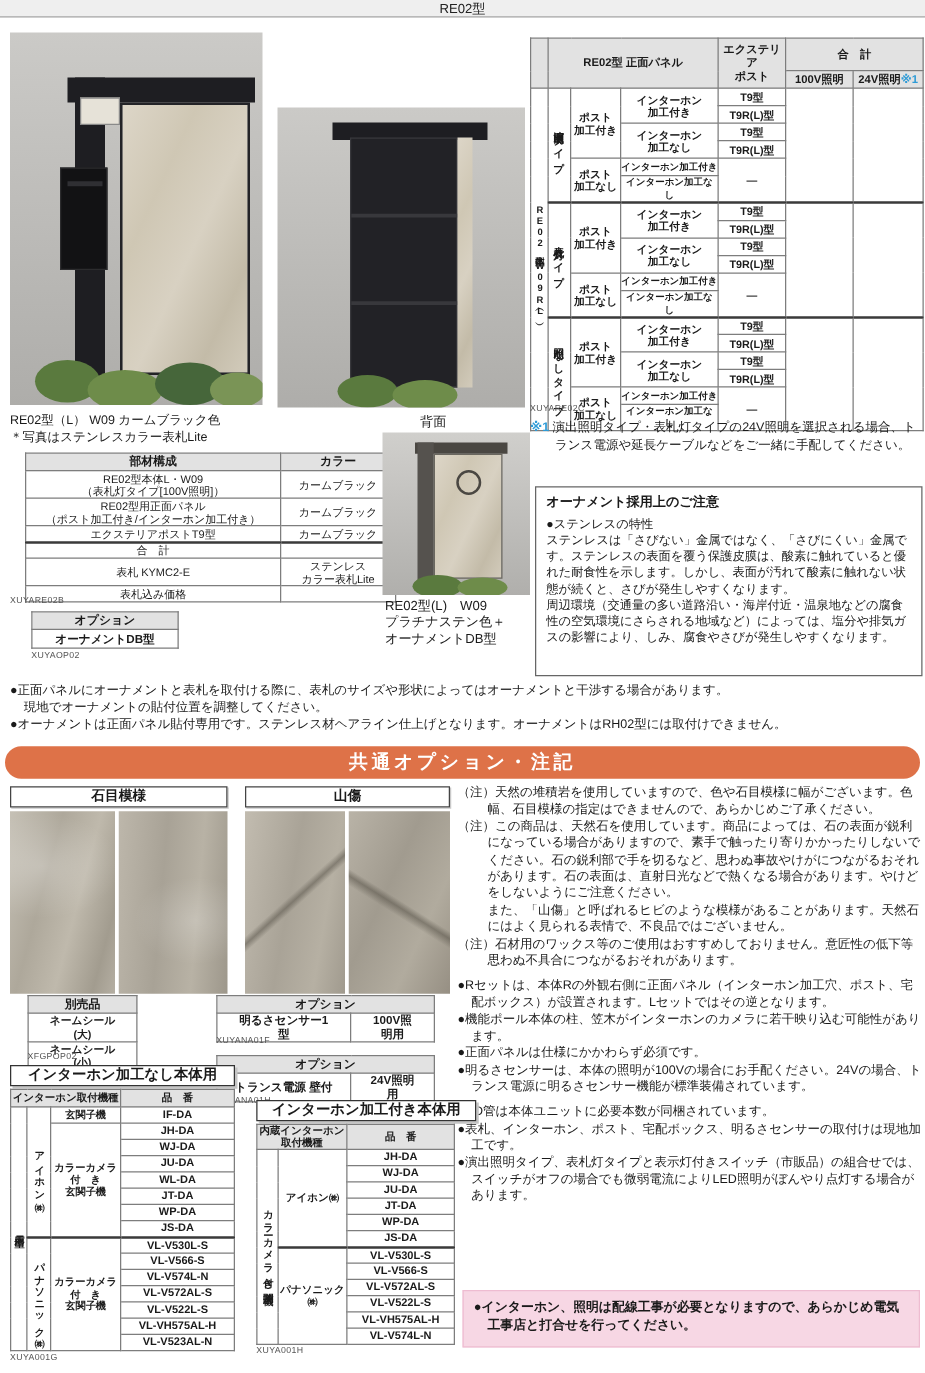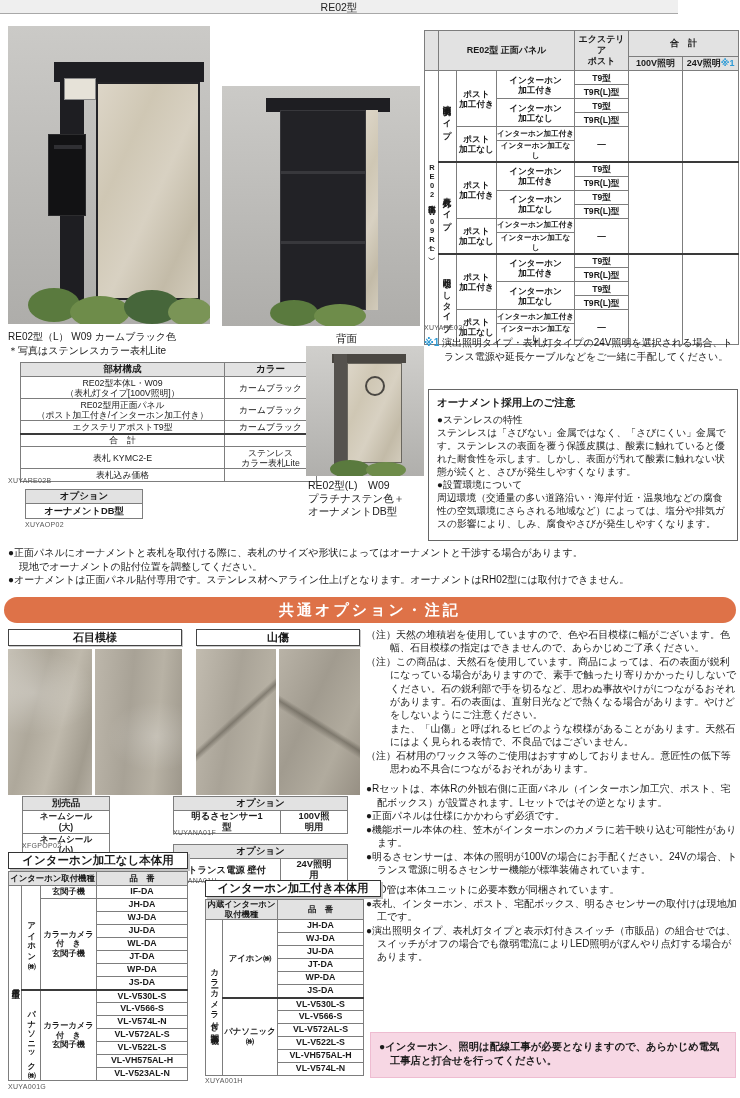--- a/index.html
+++ b/index.html
@@ -3,21 +3,21 @@
 <meta charset="utf-8">
 <style>
 *{box-sizing:border-box;margin:0;padding:0}
 html,body{width:740px;height:1098px;background:#fff;position:relative;
   font-family:"Liberation Sans","DejaVu Sans",sans-serif;color:#1a1a1a;overflow:hidden}
 .abs{position:absolute}
 .pre{white-space:pre-line}
 .code{position:absolute;font-size:7px;color:#555;letter-spacing:.3px}
 .blue{color:#2e9bd6}
 
-#topbar{left:0;top:0;width:678px;height:14px;background:#efefef;border-bottom:1px solid #a8a8a8;
+#topbar{left:0;top:0;width:740px;height:14px;background:#efefef;border-bottom:1px solid #a8a8a8;
   text-align:center;font-size:10.5px;line-height:14px;color:#222}
 
 .photo{position:absolute;overflow:hidden;background:linear-gradient(180deg,#cbcac7 0%,#bbbab7 55%,#aeadaa 100%)}
 .pp{position:absolute}
 .stonepanel{background:linear-gradient(115deg,#ddd6c8 0%,#cfc7b4 30%,#d8d1c2 55%,#c3bba8 80%,#d2cbbb 100%)}
 .dark{background:#1e1e22}
 .plant{position:absolute;border-radius:50%}
 
 #combo{position:absolute;left:424px;top:30px;border-collapse:collapse;table-layout:fixed;width:314px;background:#fff}
 #combo th,#combo td{border:1px solid #7d7d7d;padding:0}
@@ -322,21 +322,20 @@
   <div class="plant" style="left:60px;top:116px;width:40px;height:16px;background:#6e8c4a"></div>
 </div>
 <div class="cap pre" style="left:308px;top:479px;font-size:10.5px;line-height:13px">RE02型(L)　W09
 プラチナステン色＋
 オーナメントDB型</div>
 
 <div id="notice" class="abs">
   <div class="ttl">オーナメント採用上のご注意</div>
   <div>●ステンレスの特性</div>
   <div>ステンレスは「さびない」金属ではなく、「さびにくい」金属です。ステンレスの表面を覆う保護皮膜は、酸素に触れていると優れた耐食性を示します。しかし、表面が汚れて酸素に触れない状態が続くと、さびが発生しやすくなります。</div>
-  <div>●設置環境について</div>
   <div>周辺環境（交通量の多い道路沿い・海岸付近・温泉地などの腐食性の空気環境にさらされる地域など）によっては、塩分や排気ガスの影響により、しみ、腐食やさびが発生しやすくなります。</div>
 </div>
 
 <div id="midnotes" class="abs">
   <p class="pre">●正面パネルにオーナメントと表札を取付ける際に、表札のサイズや形状によってはオーナメントと干渉する場合があります。
 現地でオーナメントの貼付位置を調整してください。</p>
   <p>●オーナメントは正面パネル貼付専用です。ステンレス材ヘアライン仕上げとなります。オーナメントはRH02型には取付けできません。</p>
 </div>
 
 <div id="banner" class="abs">共通オプション・注記</div>
@@ -348,22 +347,22 @@
 <div class="stone s3" style="left:196px;width:80px"></div>
 <div class="stone s4" style="left:279px;width:81px"></div>
 
 <div id="rnotes" class="abs">
   <p class="chu"><span>（注）</span><span>天然の堆積岩を使用していますので、色や石目模様に幅がございます。色幅、石目模様の指定はできませんので、あらかじめご了承ください。</span></p>
   <p class="chu pre"><span>（注）</span><span class="pre">この商品は、天然石を使用しています。商品によっては、石の表面が鋭利になっている場合がありますので、素手で触ったり寄りかかったりしないでください。石の鋭利部で手を切るなど、思わぬ事故やけがにつながるおそれがあります。石の表面は、直射日光などで熱くなる場合があります。やけどをしないようにご注意ください。
 また、「山傷」と呼ばれるヒビのような模様があることがあります。天然石にはよく見られる表情で、不良品ではございません。</span></p>
   <p class="chu"><span>（注）</span><span>石材用のワックス等のご使用はおすすめしておりません。意匠性の低下等思わぬ不具合につながるおそれがあります。</span></p>
   <div class="gap"></div>
   <p class="bul">●Rセットは、本体Rの外観右側に正面パネル（インターホン加工穴、ポスト、宅配ボックス）が設置されます。Lセットではその逆となります。</p>
+  <p class="bul">●機能ポール本体の柱、笠木がインターホンのカメラに若干映り込む可能性があります。</p>
   <p class="bul">●正面パネルは仕様にかかわらず必須です。</p>
-  <p class="bul">●機能ポール本体の柱、笠木がインターホンのカメラに若干映り込む可能性があります。</p>
   <p class="bul">●明るさセンサーは、本体の照明が100Vの場合にお手配ください。24Vの場合、トランス電源に明るさセンサー機能が標準装備されています。</p>
   <div class="gap"></div>
   <p class="bul">●CD管は本体ユニットに必要本数が同梱されています。</p>
   <p class="bul">●表札、インターホン、ポスト、宅配ボックス、明るさセンサーの取付けは現地加工です。</p>
   <p class="bul">●演出照明タイプ、表札灯タイプと表示灯付きスイッチ（市販品）の組合せでは、スイッチがオフの場合でも微弱電流によりLED照明がぼんやり点灯する場合があります。</p>
 </div>
 
 <table class="mini" style="left:22px;top:796px;width:88px">
   <tbody>
       <tr>

